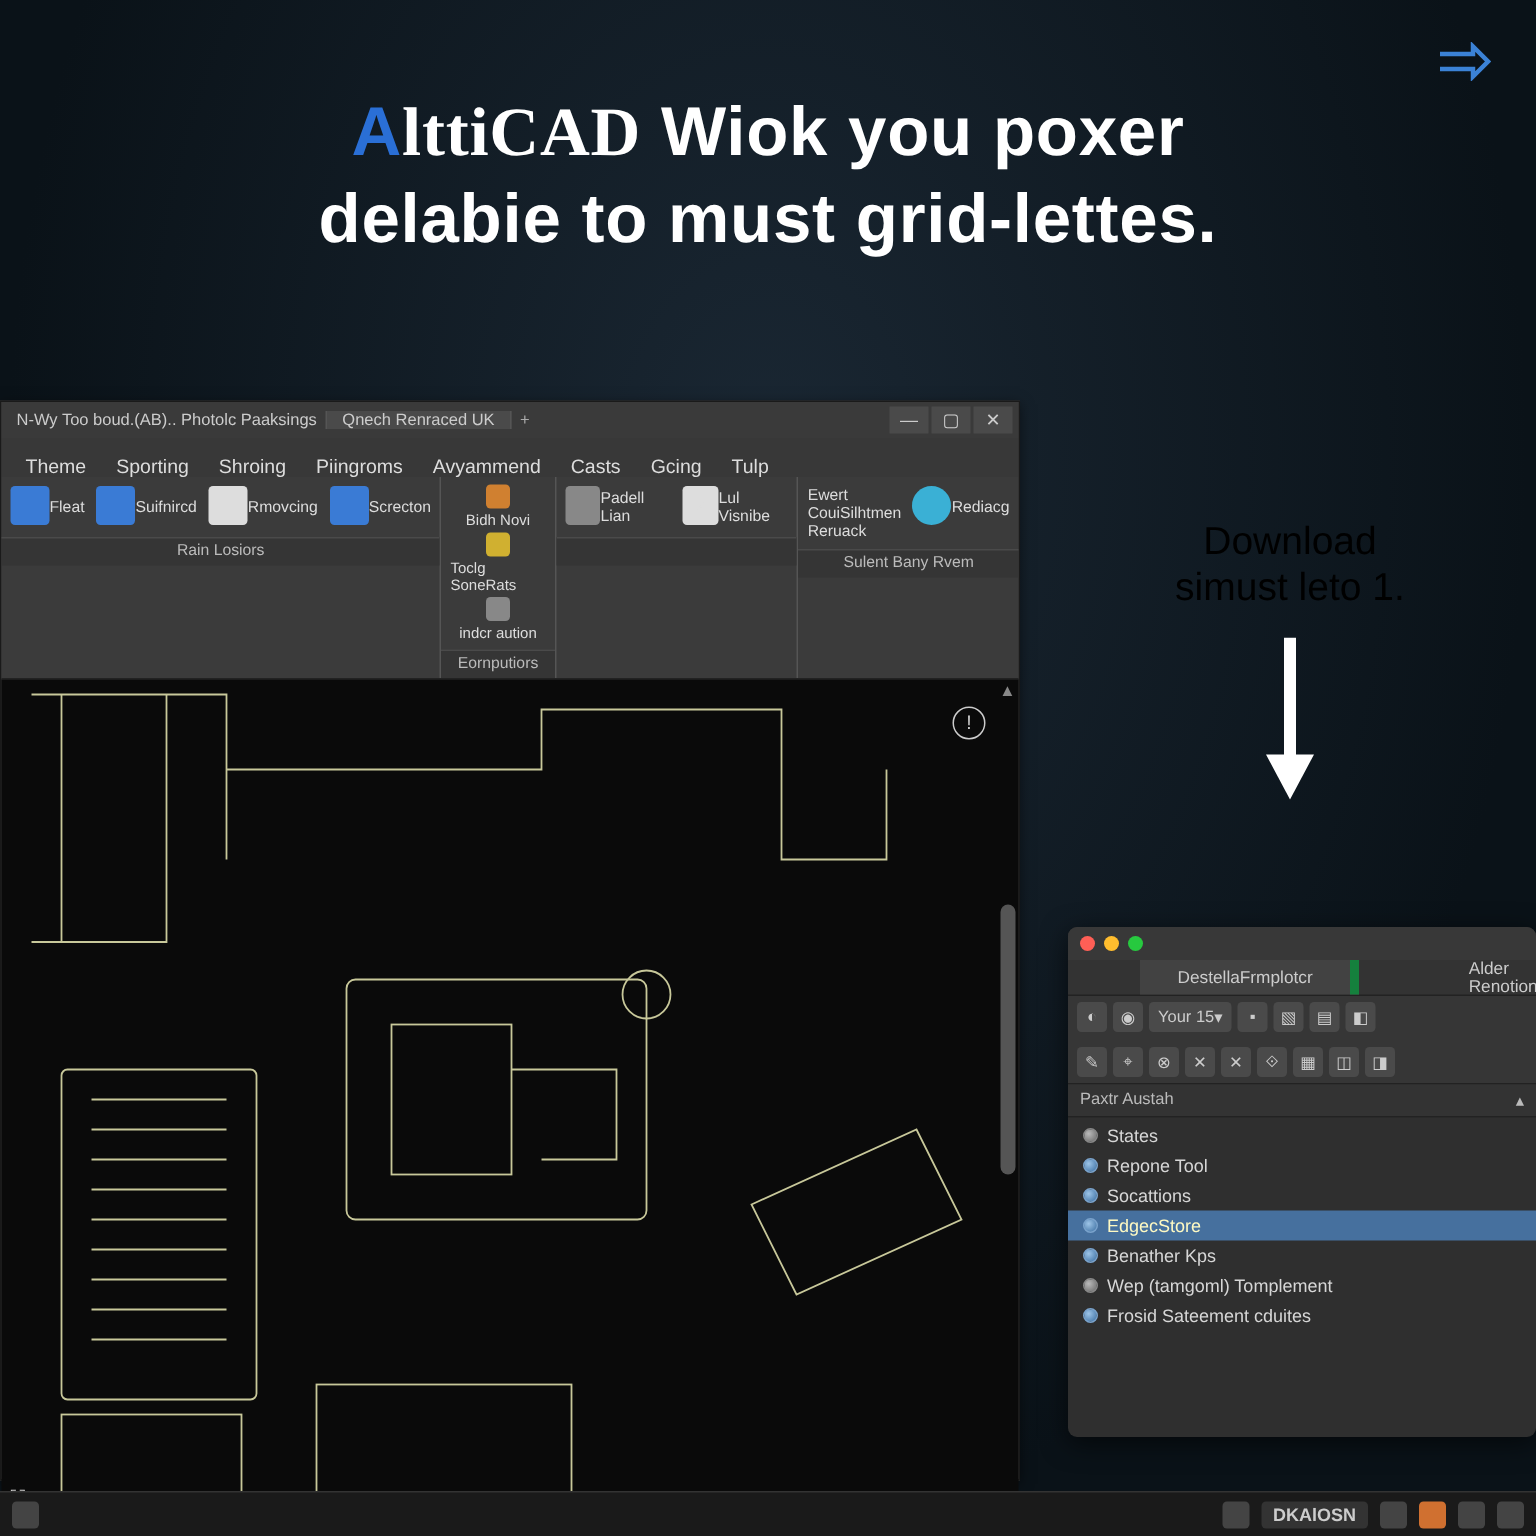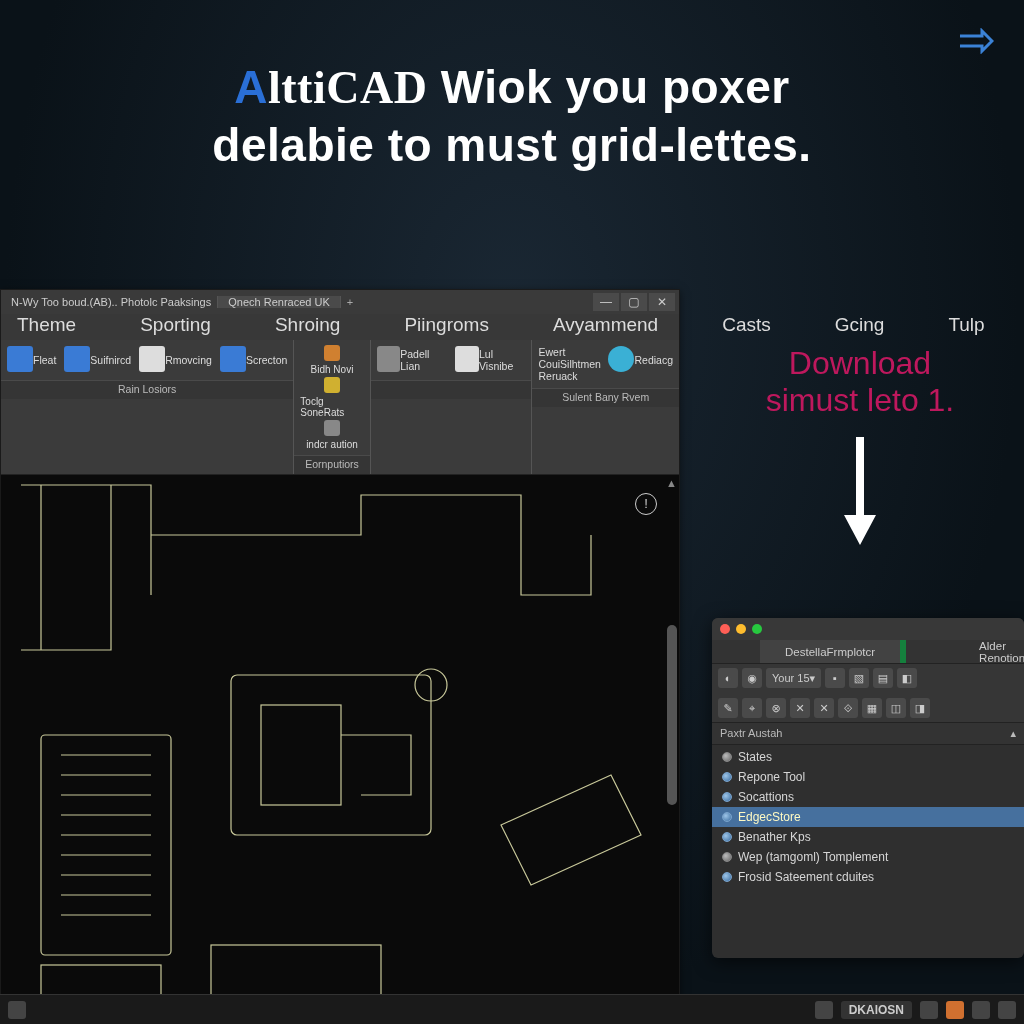--- a/index.html
+++ b/index.html
@@ -8,36 +8,36 @@
 
 .headline { position: absolute; top: 60px; left: 0; right: 0; text-align: center; font-size: 46px; font-weight: 600; letter-spacing: 0.5px; }
 .headline .logo-a { color: #2a6fd6; font-weight: 700; }
 .headline .logo-rest { color: #fff; font-family: Liberation Serif, serif; }
 .headline-line2 { margin-top: 4px; }
 
 
 .next-arrow { position: absolute; top: 28px; right: 30px; color: #3b82d6; }
 
 
-.download-callout { position: absolute; top: 345px; left: 760px; width: 200px; text-align: center; font-size: 32px; font-weight: 500; color: #be185d; }
+.download-callout { position: absolute; top: 345px; left: 760px; width: 200px; text-align: center; font-size: 26px; font-weight: 500; color: #000000; }
 .download-callout .arrow-down { margin-top: 18px; }
 
 
-.cad-window { position: absolute; top: 289px; left: 0; width: 680px; height: 720px; background: #404040; border: 1px solid #1a1a1a; box-shadow: 0 2px 8px rgba(0,0,0,.5); }
+.cad-window { position: absolute; top: 267px; left: 0; width: 680px; height: 720px; background: #404040; border: 1px solid #1a1a1a; box-shadow: 0 2px 8px rgba(0,0,0,.5); }
 
 
 .titlebar { height: 24px; background: #3a3a3a; display: flex; align-items: center; font-size: 11px; color: #ccc; padding: 0 4px; }
 .titlebar .title-left { flex: 0 0 auto; padding: 0 6px; border-right: 1px solid #555; }
 .titlebar .tab { padding: 0 10px; background: #4a4a4a; border-right: 1px solid #555; }
 .titlebar .tab-add { padding: 0 6px; color: #aaa; }
 .titlebar .win-btns { margin-left: auto; display: flex; gap: 2px; }
 .titlebar .win-btn { width: 26px; height: 18px; display: flex; align-items: center; justify-content: center; background: #4a4a4a; font-size: 12px; }
 
 
-.menubar { height: 26px; background: #383838; display: flex; align-items: flex-start; padding: 0 6px; font-size: 19px; color: #ddd; gap: 44px; }
+.menubar { height: 26px; background: #383838; display: flex; align-items: flex-end; padding: 0 6px; font-size: 13px; color: #ddd; }
 .menubar span { padding: 0 10px; }
 
 
 .ribbon { background: #3b3b3b; display: flex; border-bottom: 1px solid #222; }
 .ribbon-group { display: flex; flex-direction: column; border-right: 1px solid #555; }
 .ribbon-row { display: flex; align-items: flex-start; padding: 4px 2px; }
 .ribbon-btn { display: flex; flex-direction: row; align-items: center; padding: 2px 4px; font-size: 10.5px; color: #ddd; min-width: 46px; }
 .ribbon-btn .ico { width: 26px; height: 26px; margin-bottom: 2px; background: #5a5a5a; border-radius: 3px; display: flex; align-items: center; justify-content: center; }
 .ribbon-btn.small { flex-direction: column; min-width: 0; font-size: 10px; gap: 3px; padding: 1px 4px; }
 .ribbon-btn.small .ico { width: 16px; height: 16px; margin: 0; }

